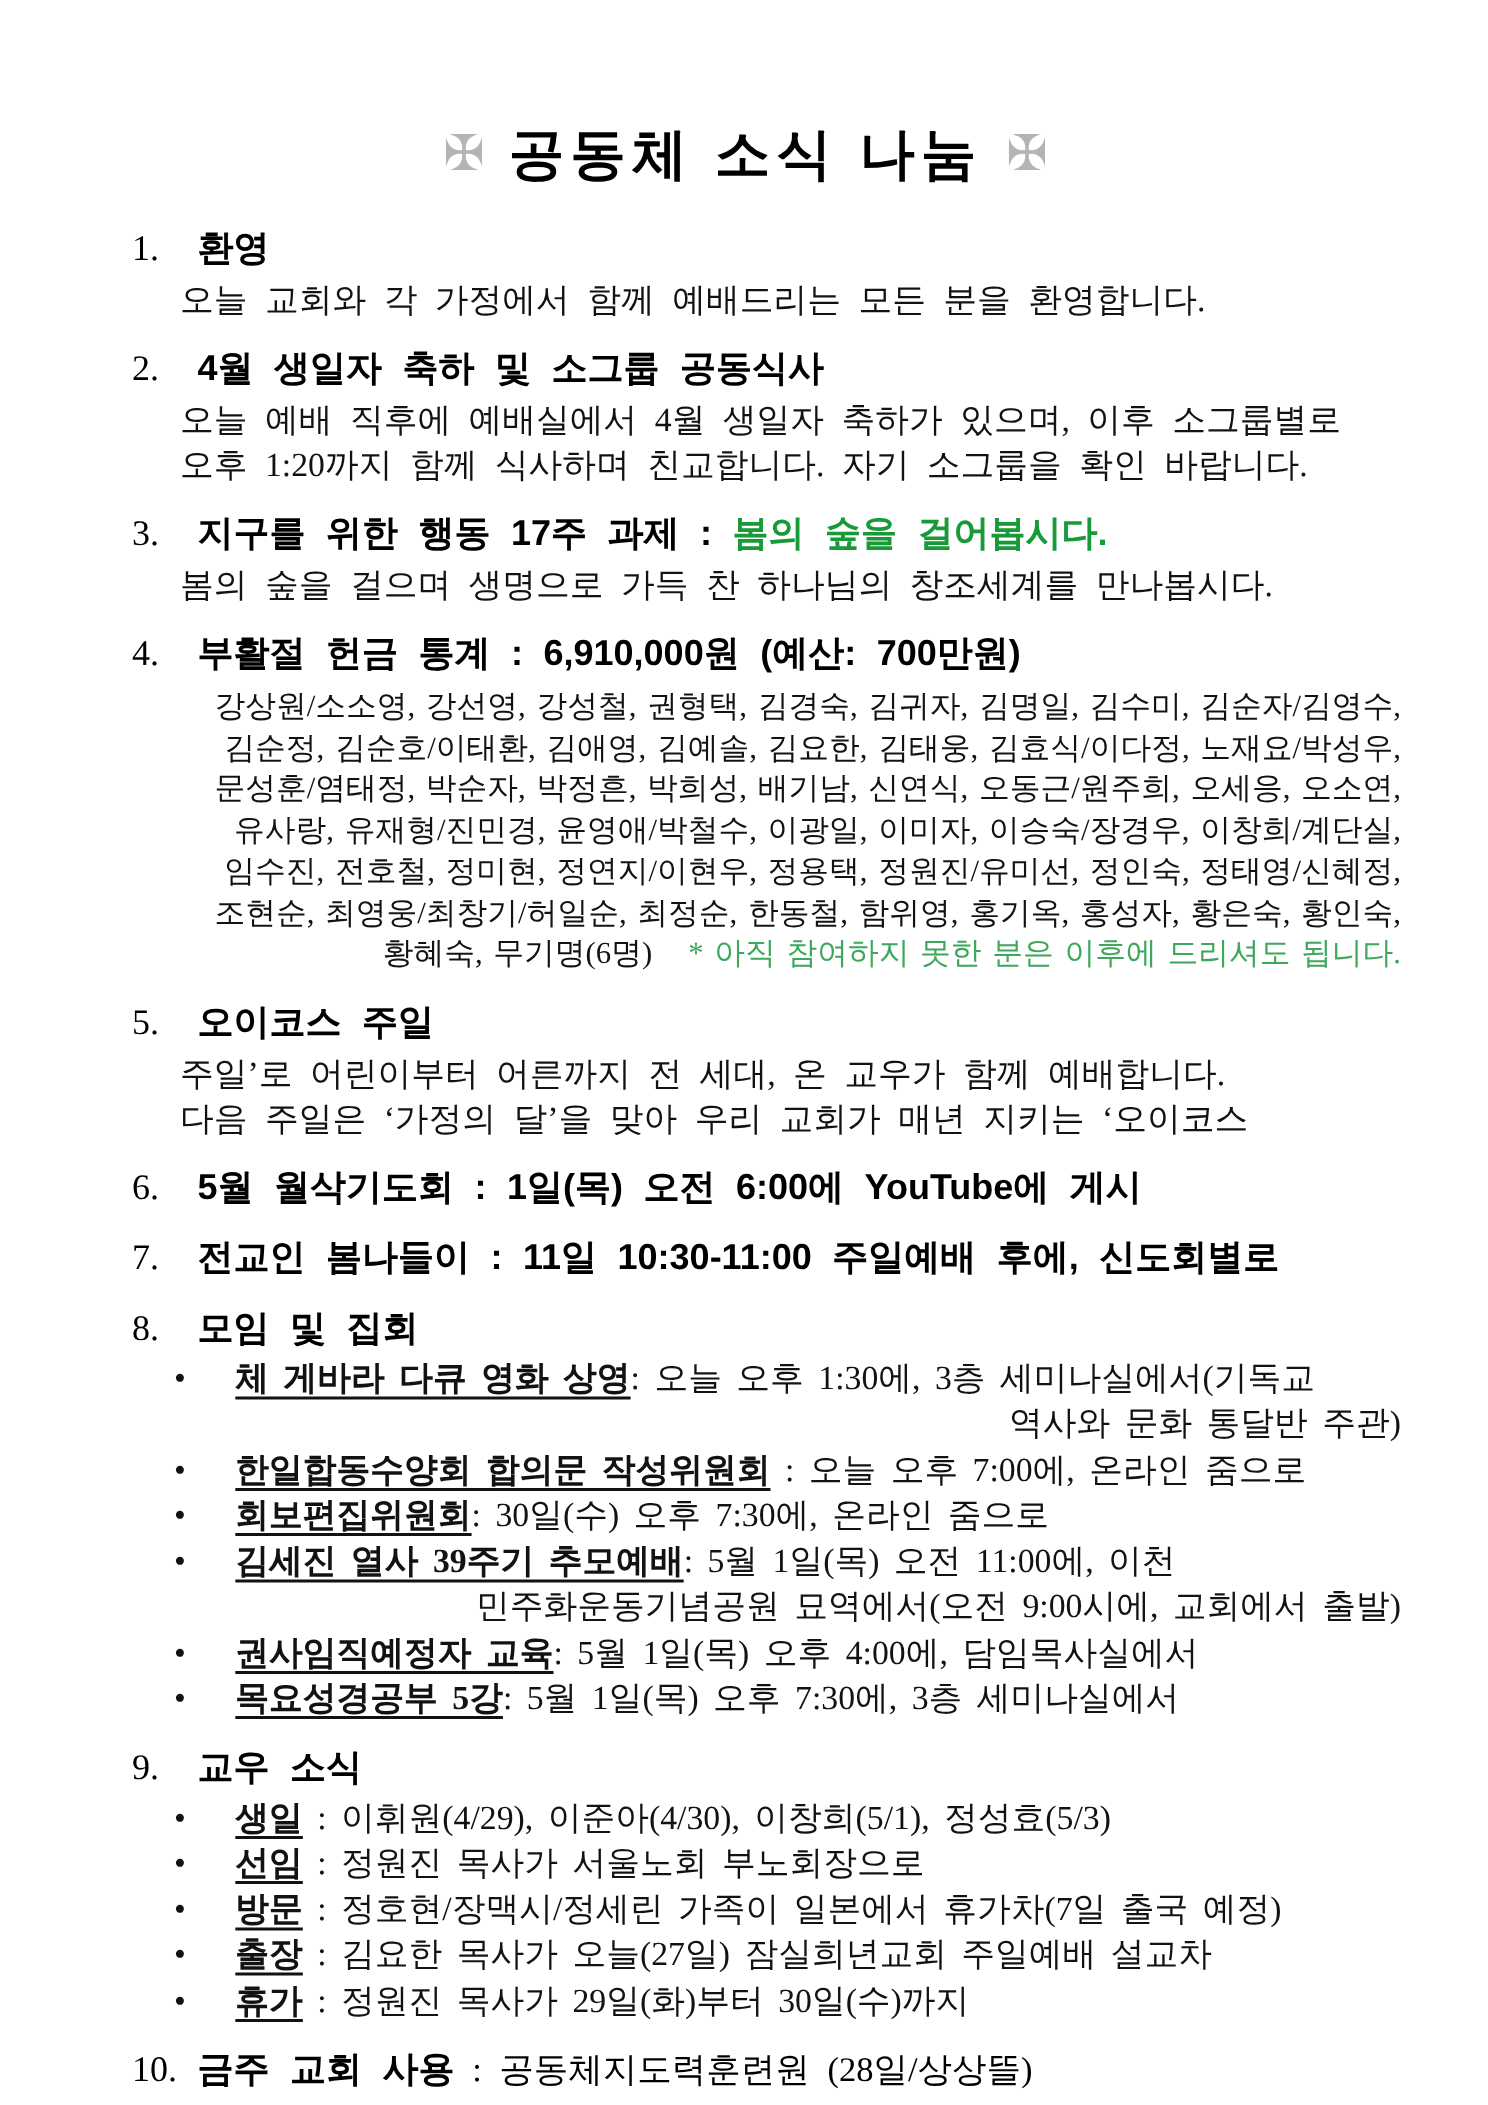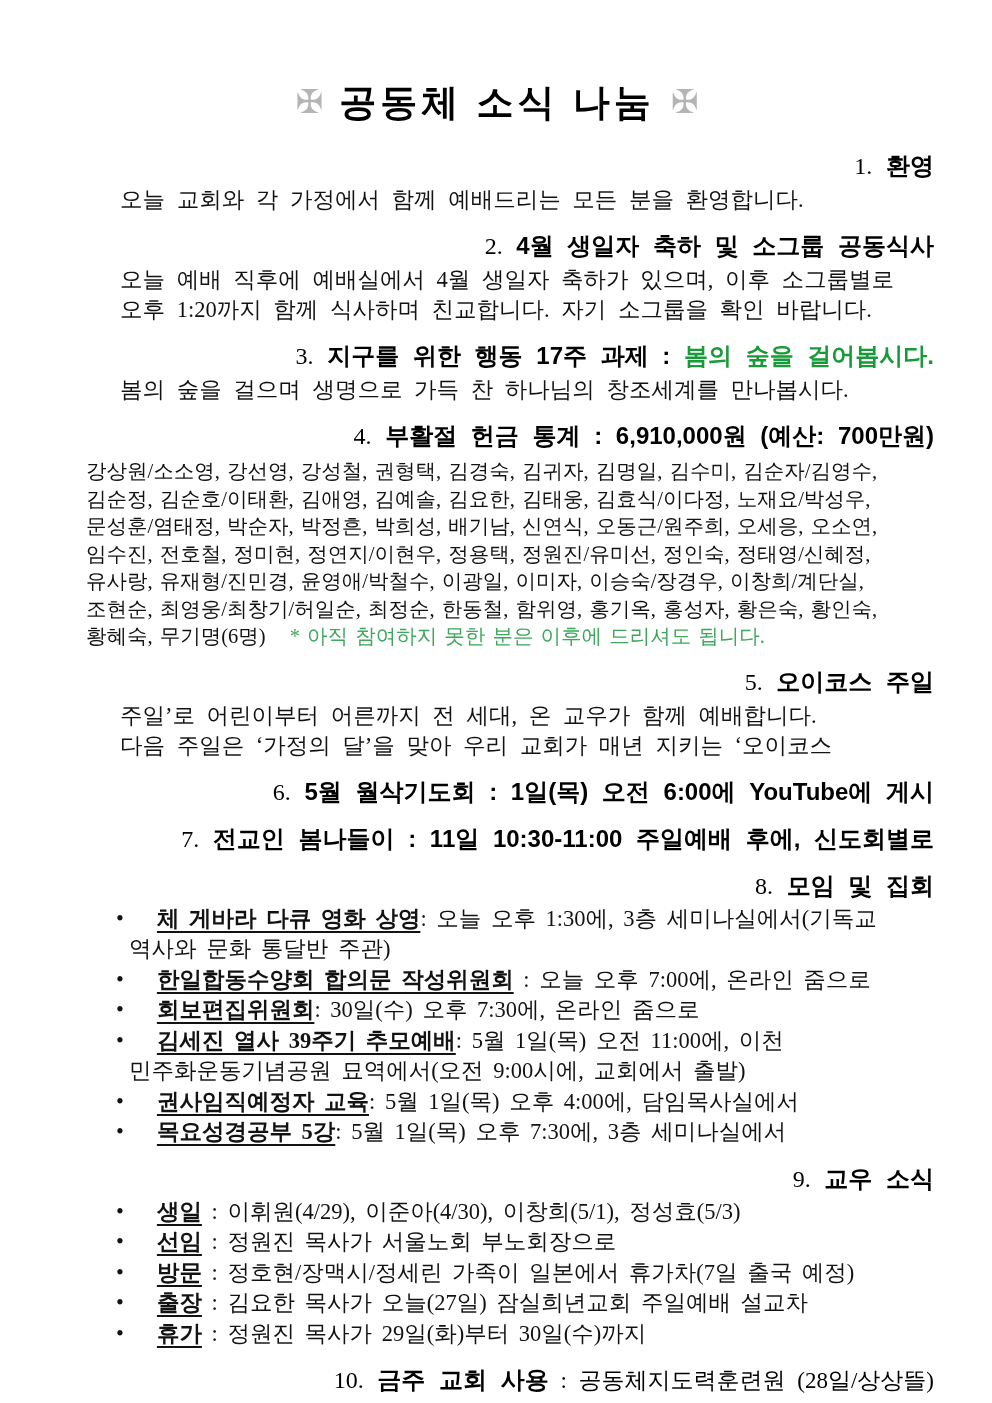--- a/index.html
+++ b/index.html
@@ -26,53 +26,52 @@
     color:var(--cross-gray);font-weight:400;font-size:33px;
     letter-spacing:0;margin:0 16px;vertical-align:2px;
     font-family:"DejaVu Sans",sans-serif;
   }
   
   .sec{margin-bottom:15px;}
   .sec-head{
     font-family:"Liberation Sans","DejaVu Sans",sans-serif;
     font-weight:700;font-size:24px;line-height:31px;word-spacing:7px;color:#000;
     white-space:nowrap;
-    text-align:right;
   }
   .sec-head .num{
     display:inline-block;min-width:30px;
     font-family:"Liberation Serif","DejaVu Serif",serif;
     font-weight:400;word-spacing:normal;
   }
   .sec-body{
     margin:3px 0 0 32px;
     font-size:22.5px;line-height:30px;word-spacing:6px;color:var(--ink);
   }
   .green{color:var(--green);}
   
   .names{
     margin:6px 0 0 -2px;
     font-size:20.5px;line-height:27.5px;word-spacing:2px;
   }
-  .names-line{white-space:nowrap;}
+  .names-line{white-space:nowrap;text-align:right;}
   .note{color:var(--green-light);margin-left:24px;}
   
   .bullets{
     margin:2px 0 0 28px;
     font-size:22.5px;line-height:30.5px;word-spacing:4px;
   }
   .bullet{white-space:nowrap;}
   .bullet .b{margin-right:1px;}
   .bullet .label{
     font-weight:700;
     text-decoration:underline;
     text-underline-offset:5px;
     margin-left:32px;
   }
-  .bullet .cont{margin-left:13px;white-space:nowrap;}
+  .bullet .cont{white-space:nowrap;text-align:right;}
   
   .head-rest{
     font-family:"Liberation Serif","DejaVu Serif",serif;
     font-weight:400;font-size:23px;word-spacing:6px;
   }
 </style>
 </head>
 <body>
 
 <div class="page">
@@ -100,22 +99,22 @@
       <div>봄의 숲을 걸으며 생명으로 가득 찬 하나님의 창조세계를 만나봅시다.</div>
     </div>
   </div>
 
   <div class="sec">
     <div class="sec-head"><span class="num">4.</span> <span>부활절 헌금 통계 : 6,910,000원 (예산: 700만원)</span></div>
     <div class="names">
       <div class="names-line">강상원/소소영, 강선영, 강성철, 권형택, 김경숙, 김귀자, 김명일, 김수미, 김순자/김영수,</div>
       <div class="names-line">김순정, 김순호/이태환, 김애영, 김예솔, 김요한, 김태웅, 김효식/이다정, 노재요/박성우,</div>
       <div class="names-line">문성훈/염태정, 박순자, 박정흔, 박희성, 배기남, 신연식, 오동근/원주희, 오세응, 오소연,</div>
+      <div class="names-line">유사랑, 유재형/진민경, 윤영애/박철수, 이광일, 이미자, 이승숙/장경우, 이창희/계단실,</div>
       <div class="names-line">임수진, 전호철, 정미현, 정연지/이현우, 정용택, 정원진/유미선, 정인숙, 정태영/신혜정,</div>
-      <div class="names-line">유사랑, 유재형/진민경, 윤영애/박철수, 이광일, 이미자, 이승숙/장경우, 이창희/계단실,</div>
       <div class="names-line">조현순, 최영웅/최창기/허일순, 최정순, 한동철, 함위영, 홍기옥, 홍성자, 황은숙, 황인숙,</div>
       <div class="names-line"><span>황혜숙, 무기명(6명)</span><span class="note">* 아직 참여하지 못한 분은 이후에 드리셔도 됩니다.</span></div>
     </div>
   </div>
 
   <div class="sec">
     <div class="sec-head"><span class="num">5.</span> <span>오이코스 주일</span></div>
     <div class="sec-body">
       <div>주일’로 어린이부터 어른까지 전 세대, 온 교우가 함께 예배합니다.</div>
       <div>다음 주일은 ‘가정의 달’을 맞아 우리 교회가 매년 지키는 ‘오이코스</div>

